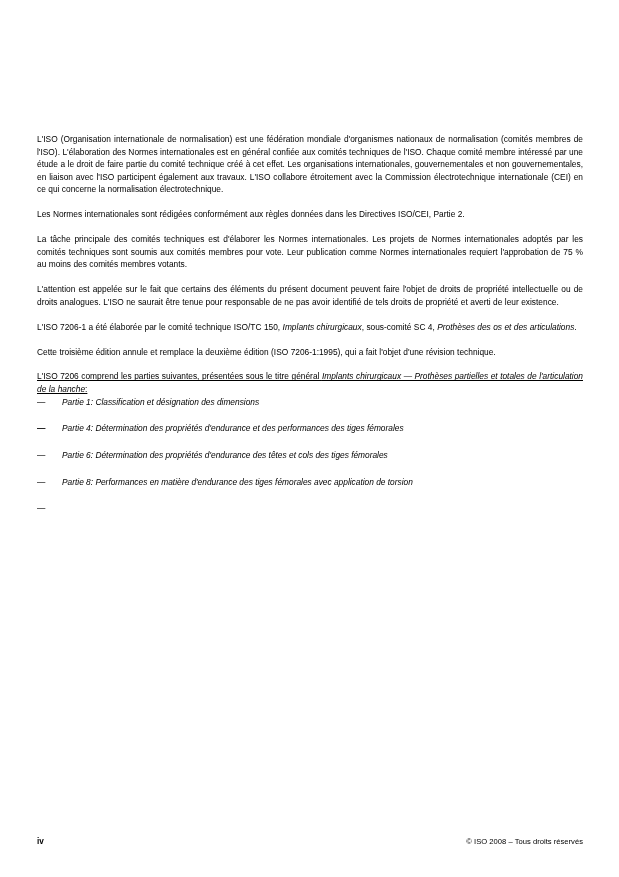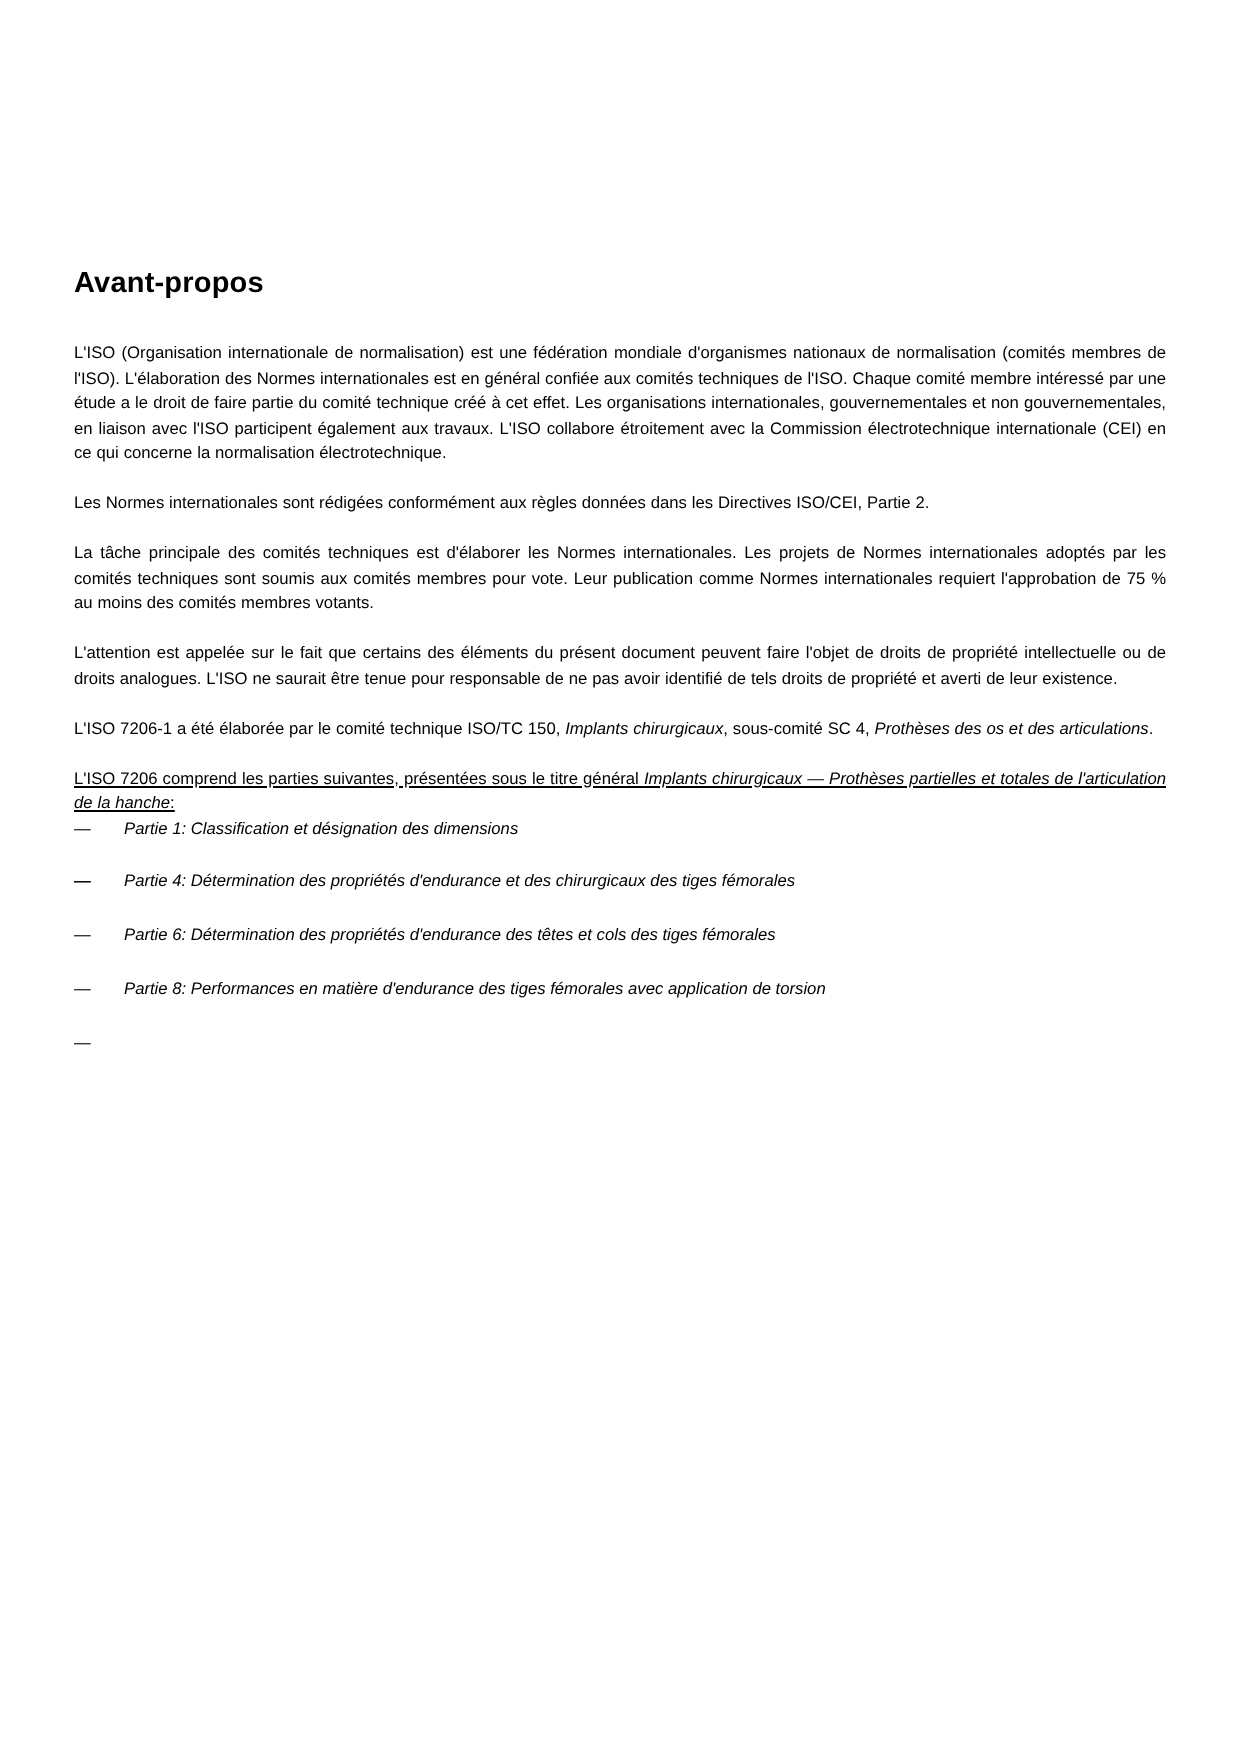--- a/index.html
+++ b/index.html
@@ -114,36 +114,40 @@
 </style>
 </head>
 <body>
 
 <div class="page">
 
   <div class="header-rule"></div>
 
   <div class="content">
 
-    <h1 class="section-title">Avant-propos</h1>
 
     <div>
       <p class="para"><span>L'ISO (Organisation internationale de normalisation) est une fédération mondiale d'organismes nationaux de normalisation (comités membres de l'ISO). L'élaboration des Normes internationales est en général confiée aux comités techniques de l'ISO. Chaque comité membre intéressé par une étude a le droit de faire partie du comité technique créé à cet effet. Les organisations internationales, gouvernementales et non gouvernementales, en liaison avec l'ISO participent également aux travaux. L'ISO collabore étroitement avec la Commission électrotechnique internationale (CEI) en ce qui concerne la normalisation électrotechnique.</span></p>
       <p class="para"><span>Les Normes internationales sont rédigées conformément aux règles données dans les Directives ISO/CEI, Partie 2.</span></p>
       <p class="para"><span>La tâche principale des comités techniques est d'élaborer les Normes internationales. Les projets de Normes internationales adoptés par les comités techniques sont soumis aux comités membres pour vote. Leur publication comme Normes internationales requiert l'approbation de 75 % au moins des comités membres votants.</span></p>
       <p class="para"><span>L'attention est appelée sur le fait que certains des éléments du présent document peuvent faire l'objet de droits de propriété intellectuelle ou de droits analogues. L'ISO ne saurait être tenue pour responsable de ne pas avoir identifié de tels droits de propriété et averti de leur existence.</span></p>
       <p class="para"><span>L'ISO 7206-1 a été élaborée par le comité technique ISO/TC 150, </span><span class="it">Implants chirurgicaux</span><span>, sous-comité SC 4, </span><span class="it">Prothèses des os et des articulations</span><span>.</span></p>
+      <p class="para"><span>Cette troisième édition annule et remplace la deuxième édition (ISO 7206-1:1995), qui a fait l'objet d'une révision technique.</span></p>
       <p class="para"><span>L'ISO 7206 comprend les parties suivantes, présentées sous le titre général </span><span class="it">Implants chirurgicaux — Prothèses partielles et totales de l'articulation de la hanche</span><span>:</span></p>
     </div>
 
     <ul class="parts">
         <li><span class="dash">—</span><span>Partie 1: Classification et désignation des dimensions</span></li>
         <li><span class="dash">—</span></li>
-        <li><span class="dash">—</span><span>Partie 4: Détermination des propriétés d'endurance et des chirurgicaux des tiges fémorales</span></li>
+        <li><span class="dash">—</span><span>Partie 4: Détermination des propriétés d'endurance et des performances des tiges fémorales</span></li>
         <li><span class="dash">—</span><span>Partie 6: Détermination des propriétés d'endurance des têtes et cols des tiges fémorales</span></li>
         <li><span class="dash">—</span><span>Partie 8: Performances en matière d'endurance des tiges fémorales avec application de torsion</span></li>
         <li><span class="dash">—</span></li>
       </ul>
 
   </div>
 
+  <div class="footer">
+    <div class="footer-page">iv</div>
+    <div class="footer-copy">© ISO 2008 – Tous droits réservés</div>
+  </div>
 
 </div>
 
 </body></html>

